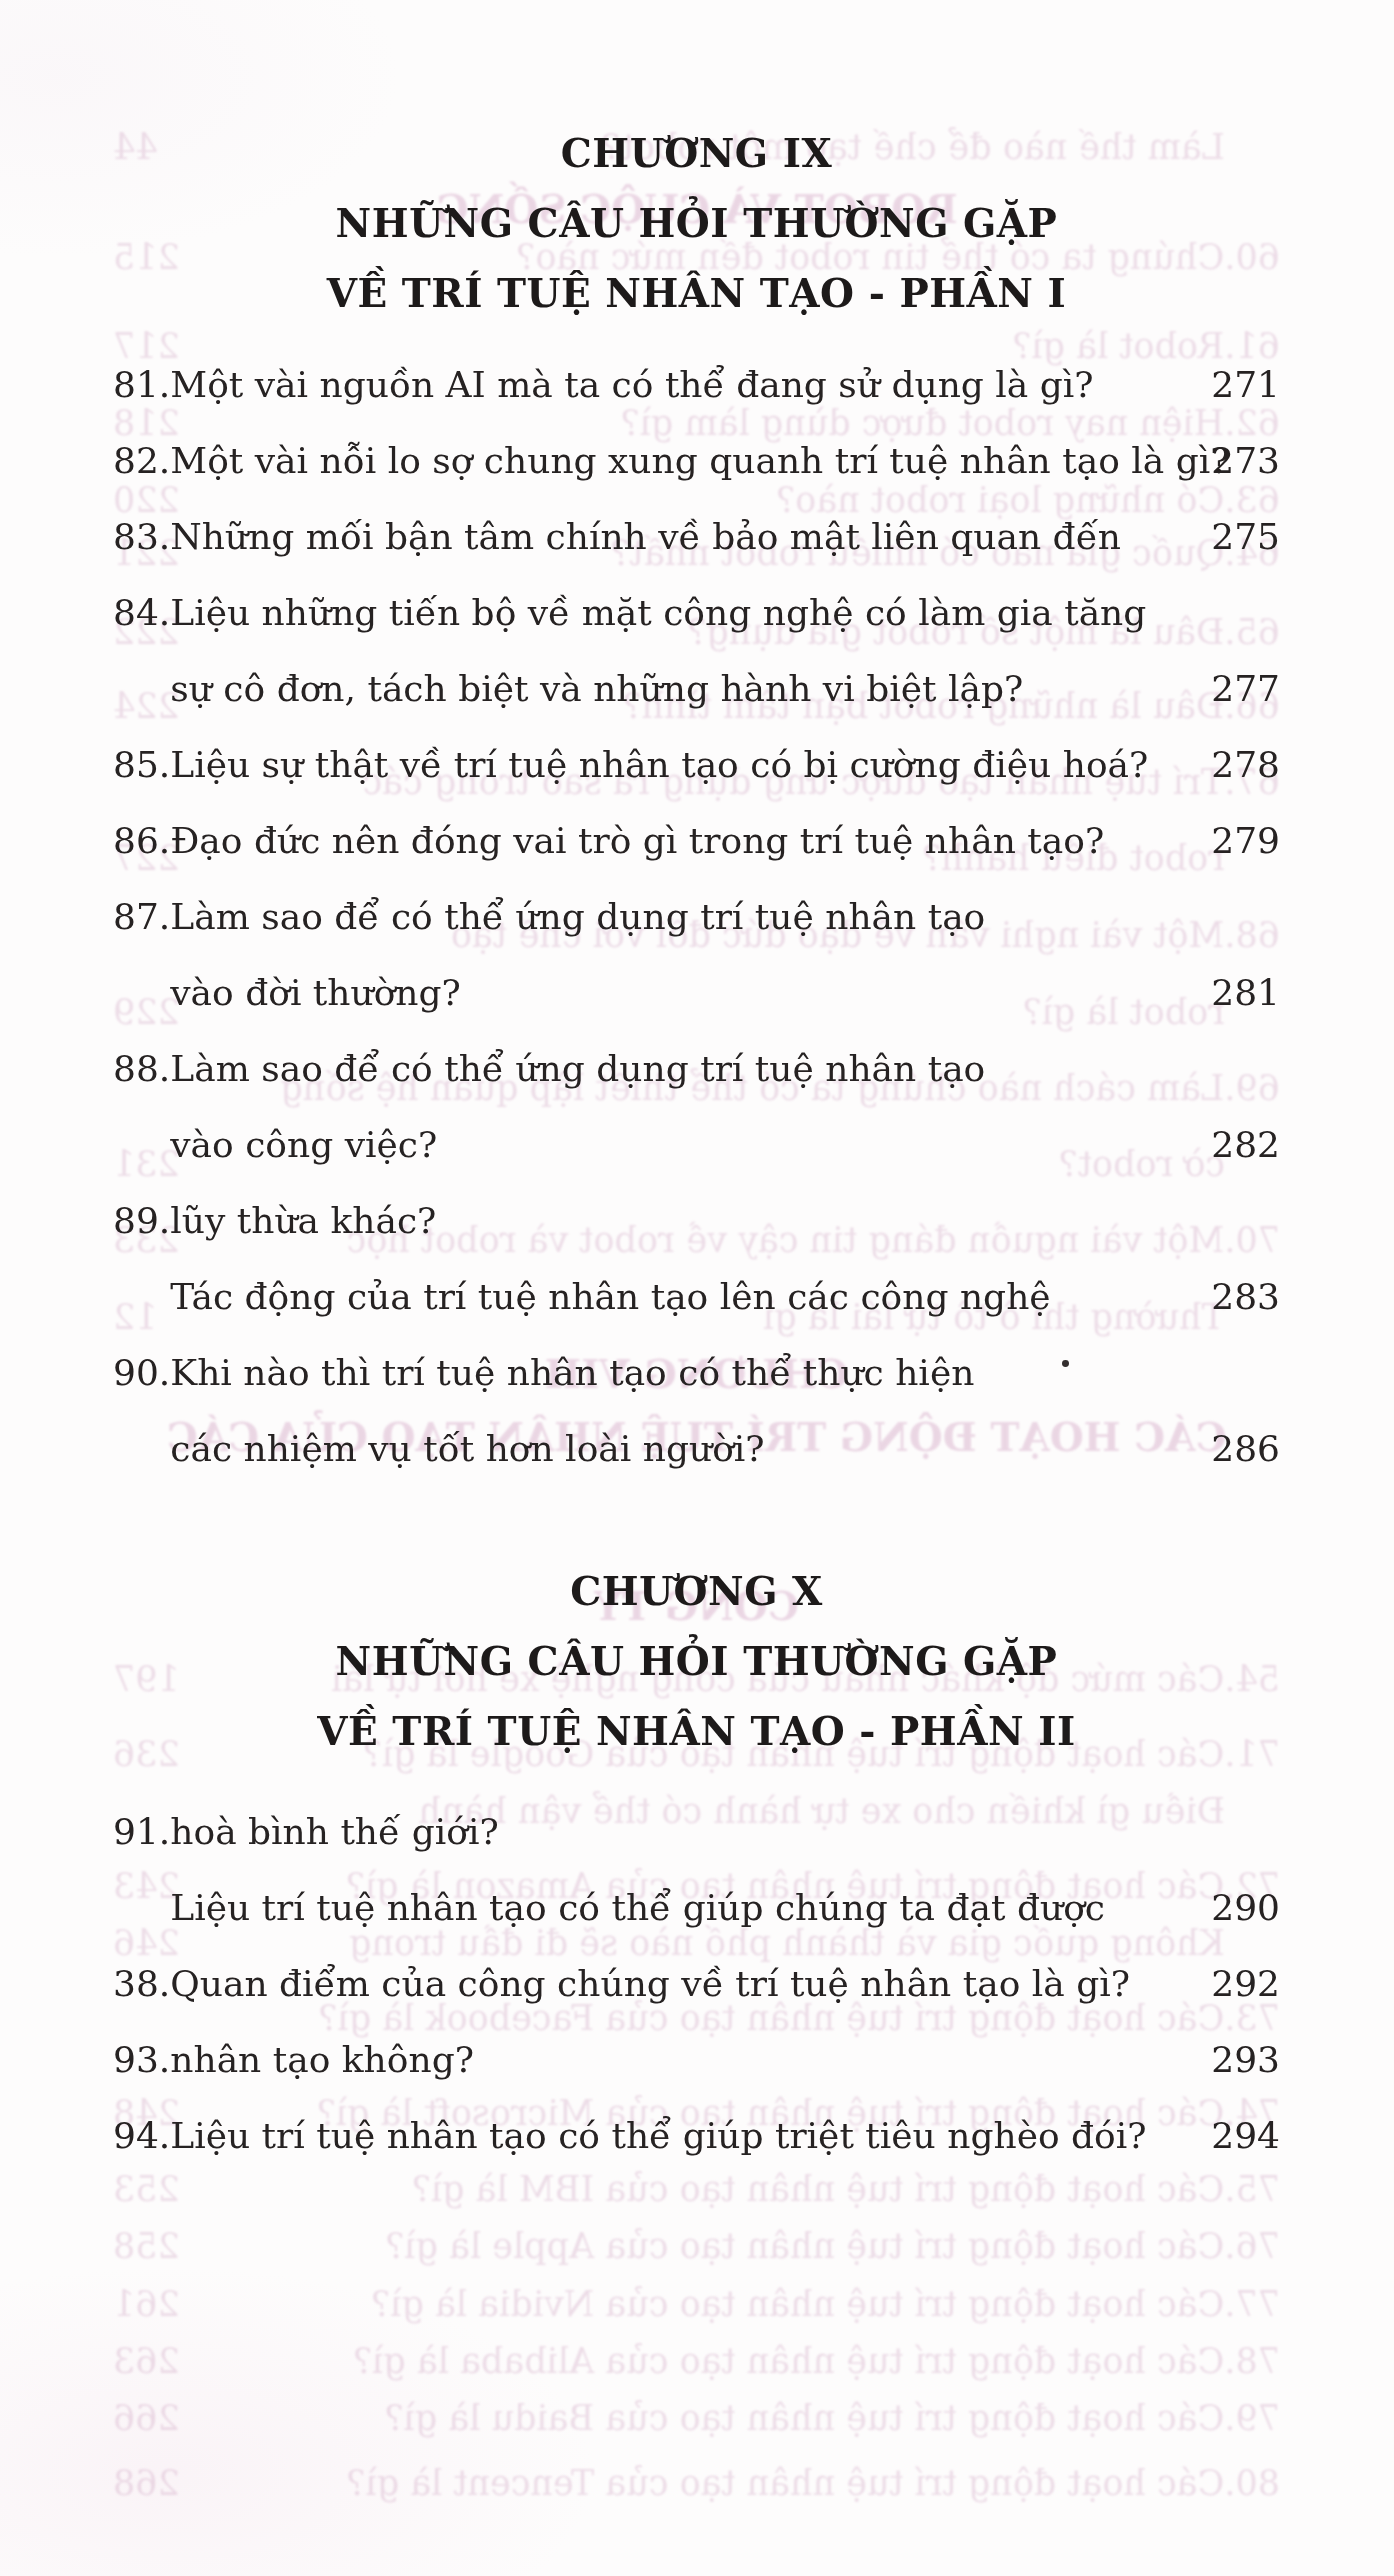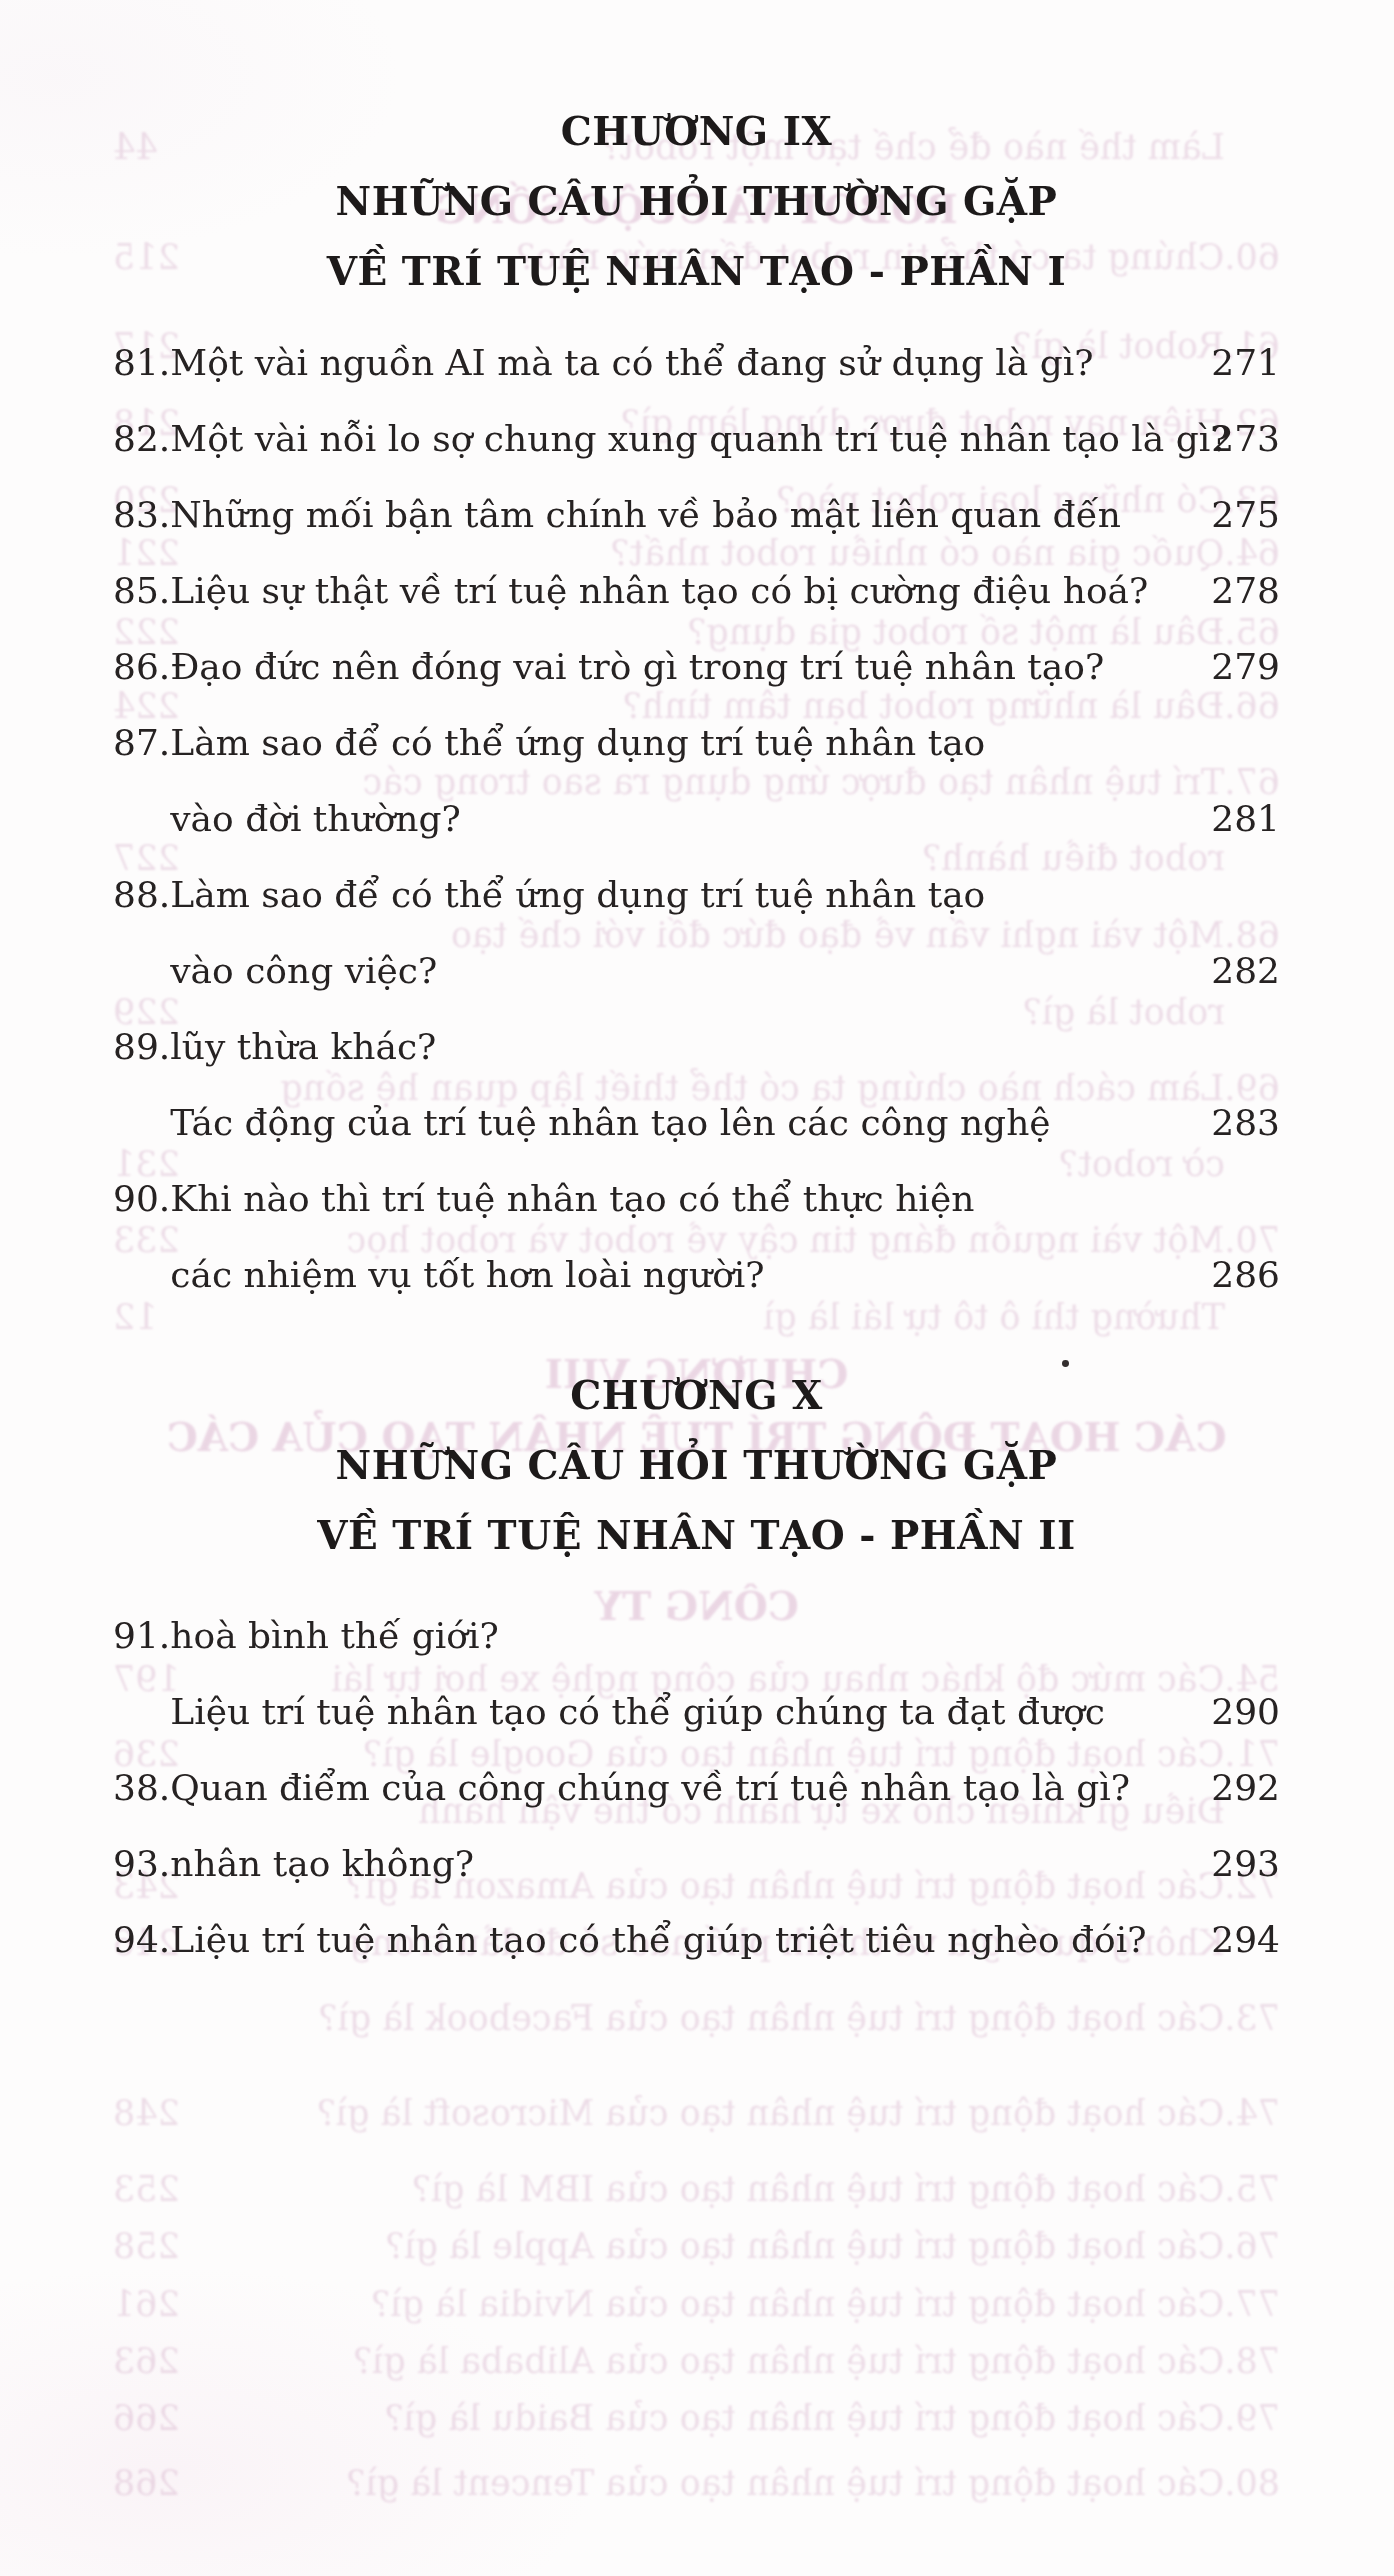--- a/index.html
+++ b/index.html
@@ -25,21 +25,21 @@
   }
   .bleed-line.bold{
     justify-content:center;font-weight:700;font-size:39px;opacity:.34;color:#c88fb6;
   }
   .bleed-line .bnum{flex:0 0 55px;}
   .bleed-line .btxt{flex:1 1 auto;min-width:0;overflow:hidden;}
   .bleed-line .bpage{flex:0 0 79px;text-align:right;}
   
   .main{position:absolute;inset:0;z-index:2;}
   .toc{margin:0 114px 0 113px;width:1167px;color:#262222;}
-  .chapter-title{padding-top:0;}
+  .chapter-title{padding-top:0;margin-top:22px;}
   .title-line{
     font-weight:700;font-size:39px;line-height:70px;text-align:center;
     letter-spacing:0.5px;color:#1d1a1a;white-space:nowrap;
   }
   .chapter-1 .chapter-title{padding-top:96px;}
   .chapter-1 .entries{margin-top:18.7px;}
   .chapter-2 .chapter-title{padding-top:47px;}
   .chapter-2 .entries{margin-top:28.6px;}
   .entry{display:flex;font-size:36px;line-height:76px;}
   .entry .num{flex:0 0 53px;}
@@ -230,20 +230,28 @@
               <span class="page-num">273</span>
             </div>
             <div class="entry">
               <span class="num">83.</span>
               <div class="lines">
                 <div class="line">Những mối bận tâm chính về bảo mật liên quan đến</div>
               </div>
               <span class="page-num">275</span>
             </div>
             <div class="entry">
+              <span class="num">84.</span>
+              <div class="lines">
+                <div class="line">Liệu những tiến bộ về mặt công nghệ có làm gia tăng</div>
+                <div class="line">sự cô đơn, tách biệt và những hành vi biệt lập?</div>
+              </div>
+              <span class="page-num">277</span>
+            </div>
+            <div class="entry">
               <span class="num">85.</span>
               <div class="lines">
                 <div class="line">Liệu sự thật về trí tuệ nhân tạo có bị cường điệu hoá?</div>
               </div>
               <span class="page-num">278</span>
             </div>
             <div class="entry">
               <span class="num">86.</span>
               <div class="lines">
                 <div class="line">Đạo đức nên đóng vai trò gì trong trí tuệ nhân tạo?</div>

